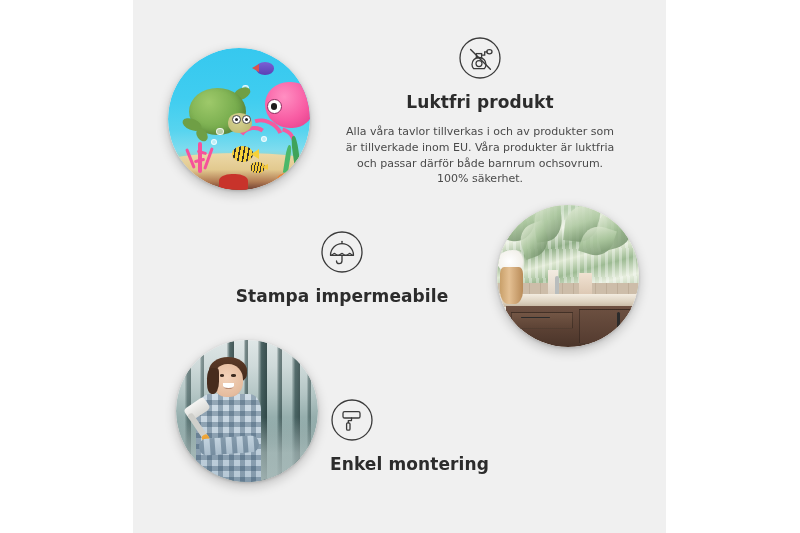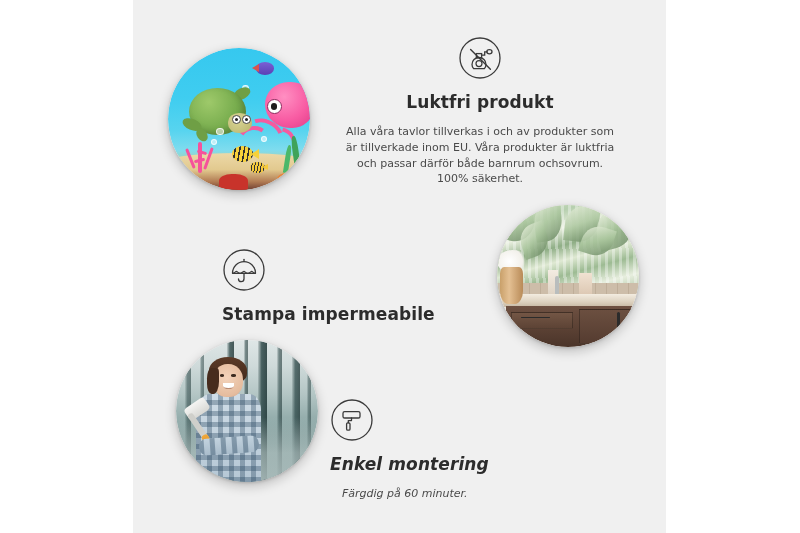--- a/index.html
+++ b/index.html
@@ -347,22 +347,22 @@
     position: absolute; left: 20%; top: 66%; width: 5%; height: 11%;
     background: linear-gradient(180deg, #f2a93a 0%, #d98c24 100%);
     border-radius: 3px;
     transform: rotate(-28deg);
   }
 
   
   .feature { position: absolute; }
 
   #feature-odour  { left: 330px; top: 36px;  width: 300px; text-align: center; }
-  #feature-water  { left: 222px; top: 248px; width: 240px; text-align: left; }
-  #feature-mount  { left: 330px; top: 398px; width: 280px; text-align: left; font-style: italic; }
+  #feature-water  { left: 222px; top: 230px; width: 240px; text-align: center; }
+  #feature-mount  { left: 330px; top: 398px; width: 280px; text-align: left; }
 
   .icon-wrap {
     width: 44px; height: 44px;
     display: inline-block;
   }
   #feature-water .icon-wrap { margin-right: 0; }
 
   .feature-title {
     font-size: 17px;
     font-weight: bold;
@@ -509,16 +509,15 @@
   <div class="feature" id="feature-mount">
     <span class="icon-wrap">
       <svg width="44" height="44" viewBox="0 0 44 44">
         <circle cx="22" cy="22" r="20" fill="none" stroke="#3a3a3a" stroke-width="1.3"></circle>
         <rect x="13" y="13.6" width="17" height="6.4" rx="1.6" fill="none" stroke="#3a3a3a" stroke-width="1.3"></rect>
         <path d="M21.5 20 v2.6 h-3.2 v2.2" fill="none" stroke="#3a3a3a" stroke-width="1.3" stroke-linecap="round" stroke-linejoin="round"></path>
         <rect x="16.6" y="24.8" width="3.4" height="7.4" rx="1.2" fill="none" stroke="#3a3a3a" stroke-width="1.3"></rect>
       </svg>
     </span>
     <div class="feature-title">Enkel montering</div>
-    <div class="feature-desc">Färgdig på 60 minuter.</div>
   </div>
 
 </div>
 
 </body></html>

